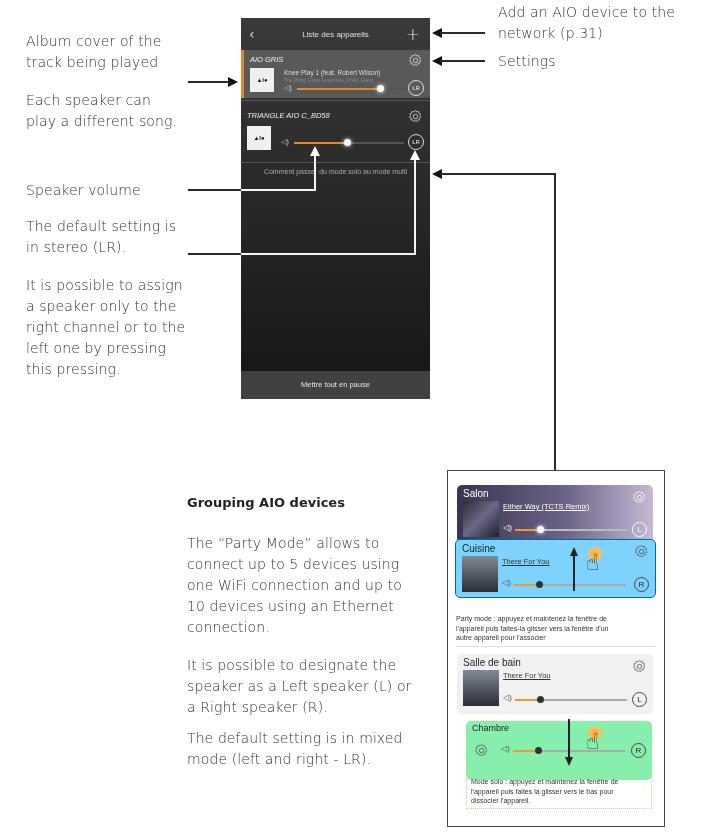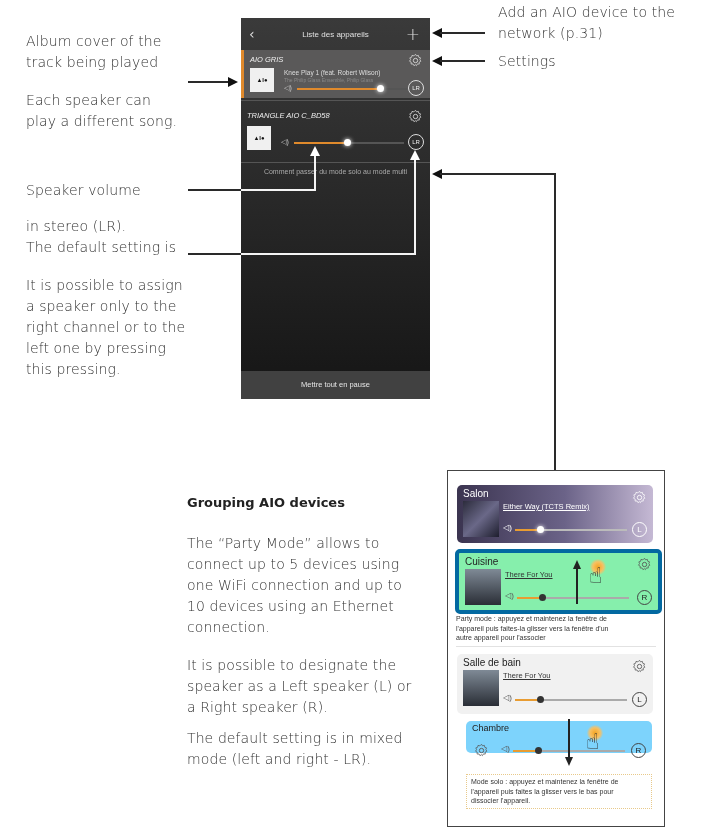--- a/index.html
+++ b/index.html
@@ -69,22 +69,22 @@
 </div>
 <div class="h-line" style="left:188px;top:81px;width:42px;"></div>
 <div class="arrow-right" style="left:228px;top:77px;"></div>
 
 <div class="callout" style="left:26px;top:180px;">
   <div>Speaker volume</div>
 </div>
 <div class="h-line" style="left:188px;top:189px;width:53px;"></div>
 
 <div class="callout" style="left:26px;top:216px;">
+  <div>The default setting is</div>
   <div>in stereo (LR).</div>
-  <div>The default setting is</div>
 </div>
 <div class="h-line" style="left:188px;top:253px;width:53px;"></div>
 
 <div class="callout" style="left:26px;top:275px;">
   <div>It is possible to assign</div>
   <div>a speaker only to the</div>
   <div>right channel or to the</div>
   <div>left one by pressing</div>
   <div>this pressing.</div>
 </div>
@@ -189,21 +189,21 @@
         <path d="M12 2l1.6 2.6 3-.8.6 3 2.9 1-1.2 2.8 1.7 2.5-2.7 1.5.1 3.1-3-.2-1.5 2.7L12 18.8l-2.5 1.4-1.5-2.7-3 .2.1-3.1-2.7-1.5 1.7-2.5-1.2-2.8 2.9-1 .6-3 3 .8z" fill="none" stroke="#fff" stroke-width="1.2"></path>
       </svg>
     <div class="card-spk" style="left:46px;top:38px;color:#fff;">◁)</div>
     <div class="card-bar" style="left:58px;top:44px;width:112px;background:#bbb;">
       <div class="card-fill" style="width:22%;"></div>
       <div class="card-knob" style="left:22px;background:#fff;box-shadow:0 0 4px #fff;"></div>
     </div>
     <div class="ch" style="right:6px;top:37px;border-color:#fff;color:#fff;">L</div>
   </div>
 
-  <div class="card" style="left:7px;top:78px;width:199px;height:57px;background:#86efac;border:4px solid #0369a1;">
+  <div class="card" style="left:7px;top:68px;width:199px;height:57px;background:#7dd3fc;border:1px solid #0369a1;">
     <div class="card-title" style="color:#222;">Cuisine</div>
     <div class="card-art" style="background:linear-gradient(#7f8a96,#2a2e36);"></div>
     <div class="card-track" style="color:#333;">There For You</div>
     <svg class="cgear" style="right:6px;top:4px;" viewBox="0 0 24 24">
         <circle cx="12" cy="12" r="3.5" fill="none" stroke="#555" stroke-width="1.4"></circle>
         <path d="M12 2l1.6 2.6 3-.8.6 3 2.9 1-1.2 2.8 1.7 2.5-2.7 1.5.1 3.1-3-.2-1.5 2.7L12 18.8l-2.5 1.4-1.5-2.7-3 .2.1-3.1-2.7-1.5 1.7-2.5-1.2-2.8 2.9-1 .6-3 3 .8z" fill="none" stroke="#555" stroke-width="1.2"></path>
       </svg>
     <div class="card-spk" style="left:46px;top:38px;color:#555;">◁)</div>
     <div class="card-bar" style="left:58px;top:44px;width:112px;">
       <div class="card-fill" style="width:22%;"></div>
@@ -232,21 +232,21 @@
         <path d="M12 2l1.6 2.6 3-.8.6 3 2.9 1-1.2 2.8 1.7 2.5-2.7 1.5.1 3.1-3-.2-1.5 2.7L12 18.8l-2.5 1.4-1.5-2.7-3 .2.1-3.1-2.7-1.5 1.7-2.5-1.2-2.8 2.9-1 .6-3 3 .8z" fill="none" stroke="#555" stroke-width="1.2"></path>
       </svg>
     <div class="card-spk" style="left:46px;top:39px;color:#555;">◁)</div>
     <div class="card-bar" style="left:58px;top:45px;width:112px;">
       <div class="card-fill" style="width:22%;"></div>
       <div class="card-knob" style="left:22px;background:#333;"></div>
     </div>
     <div class="ch" style="right:6px;top:38px;">L</div>
   </div>
 
-  <div class="card" style="left:18px;top:250px;width:186px;height:32px;background:#7dd3fc;">
+  <div class="card" style="left:18px;top:250px;width:186px;height:59px;background:#86efac;">
     <div class="card-title" style="left:6px;top:2px;font-size:9px;color:#222;">Chambre</div>
     <svg class="cgear" style="left:8px;top:22px;" viewBox="0 0 24 24">
         <circle cx="12" cy="12" r="3.5" fill="none" stroke="#555" stroke-width="1.4"></circle>
         <path d="M12 2l1.6 2.6 3-.8.6 3 2.9 1-1.2 2.8 1.7 2.5-2.7 1.5.1 3.1-3-.2-1.5 2.7L12 18.8l-2.5 1.4-1.5-2.7-3 .2.1-3.1-2.7-1.5 1.7-2.5-1.2-2.8 2.9-1 .6-3 3 .8z" fill="none" stroke="#555" stroke-width="1.2"></path>
       </svg>
     <div class="card-spk" style="left:35px;top:23px;color:#555;">◁)</div>
     <div class="card-bar" style="left:47px;top:29px;width:112px;">
       <div class="card-fill" style="width:22%;"></div>
       <div class="card-knob" style="left:22px;background:#333;"></div>
     </div>

